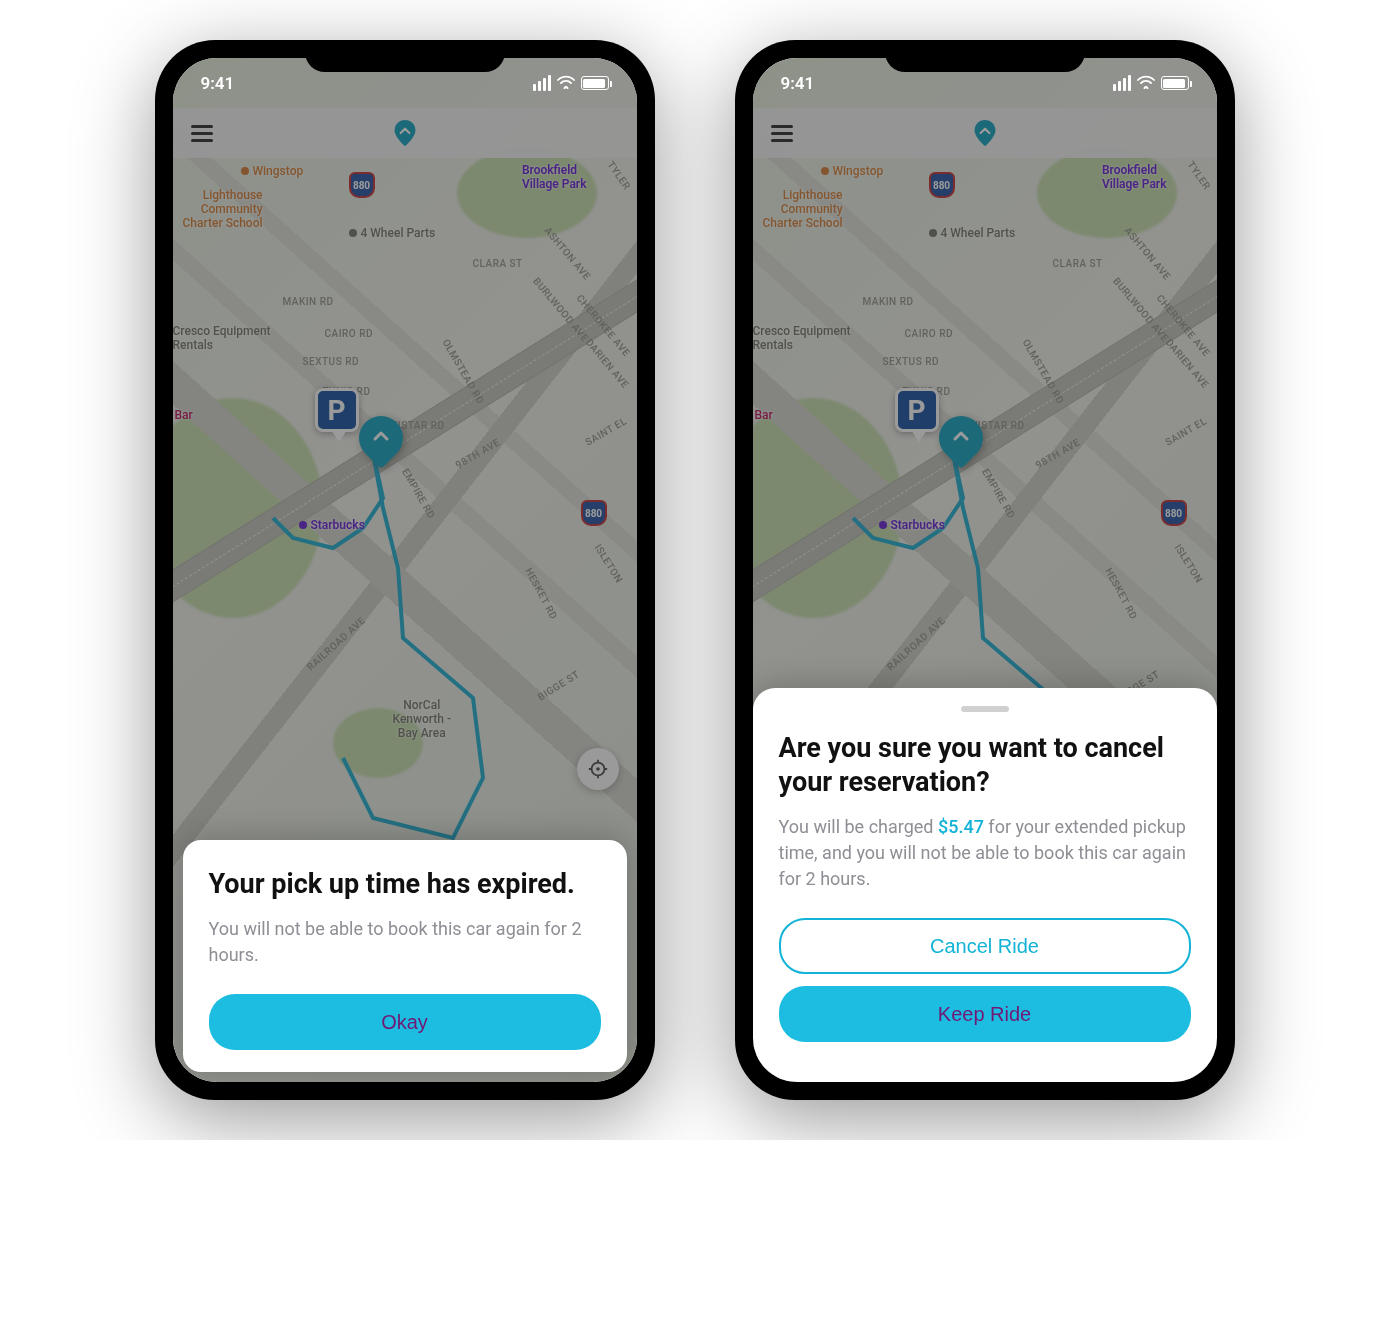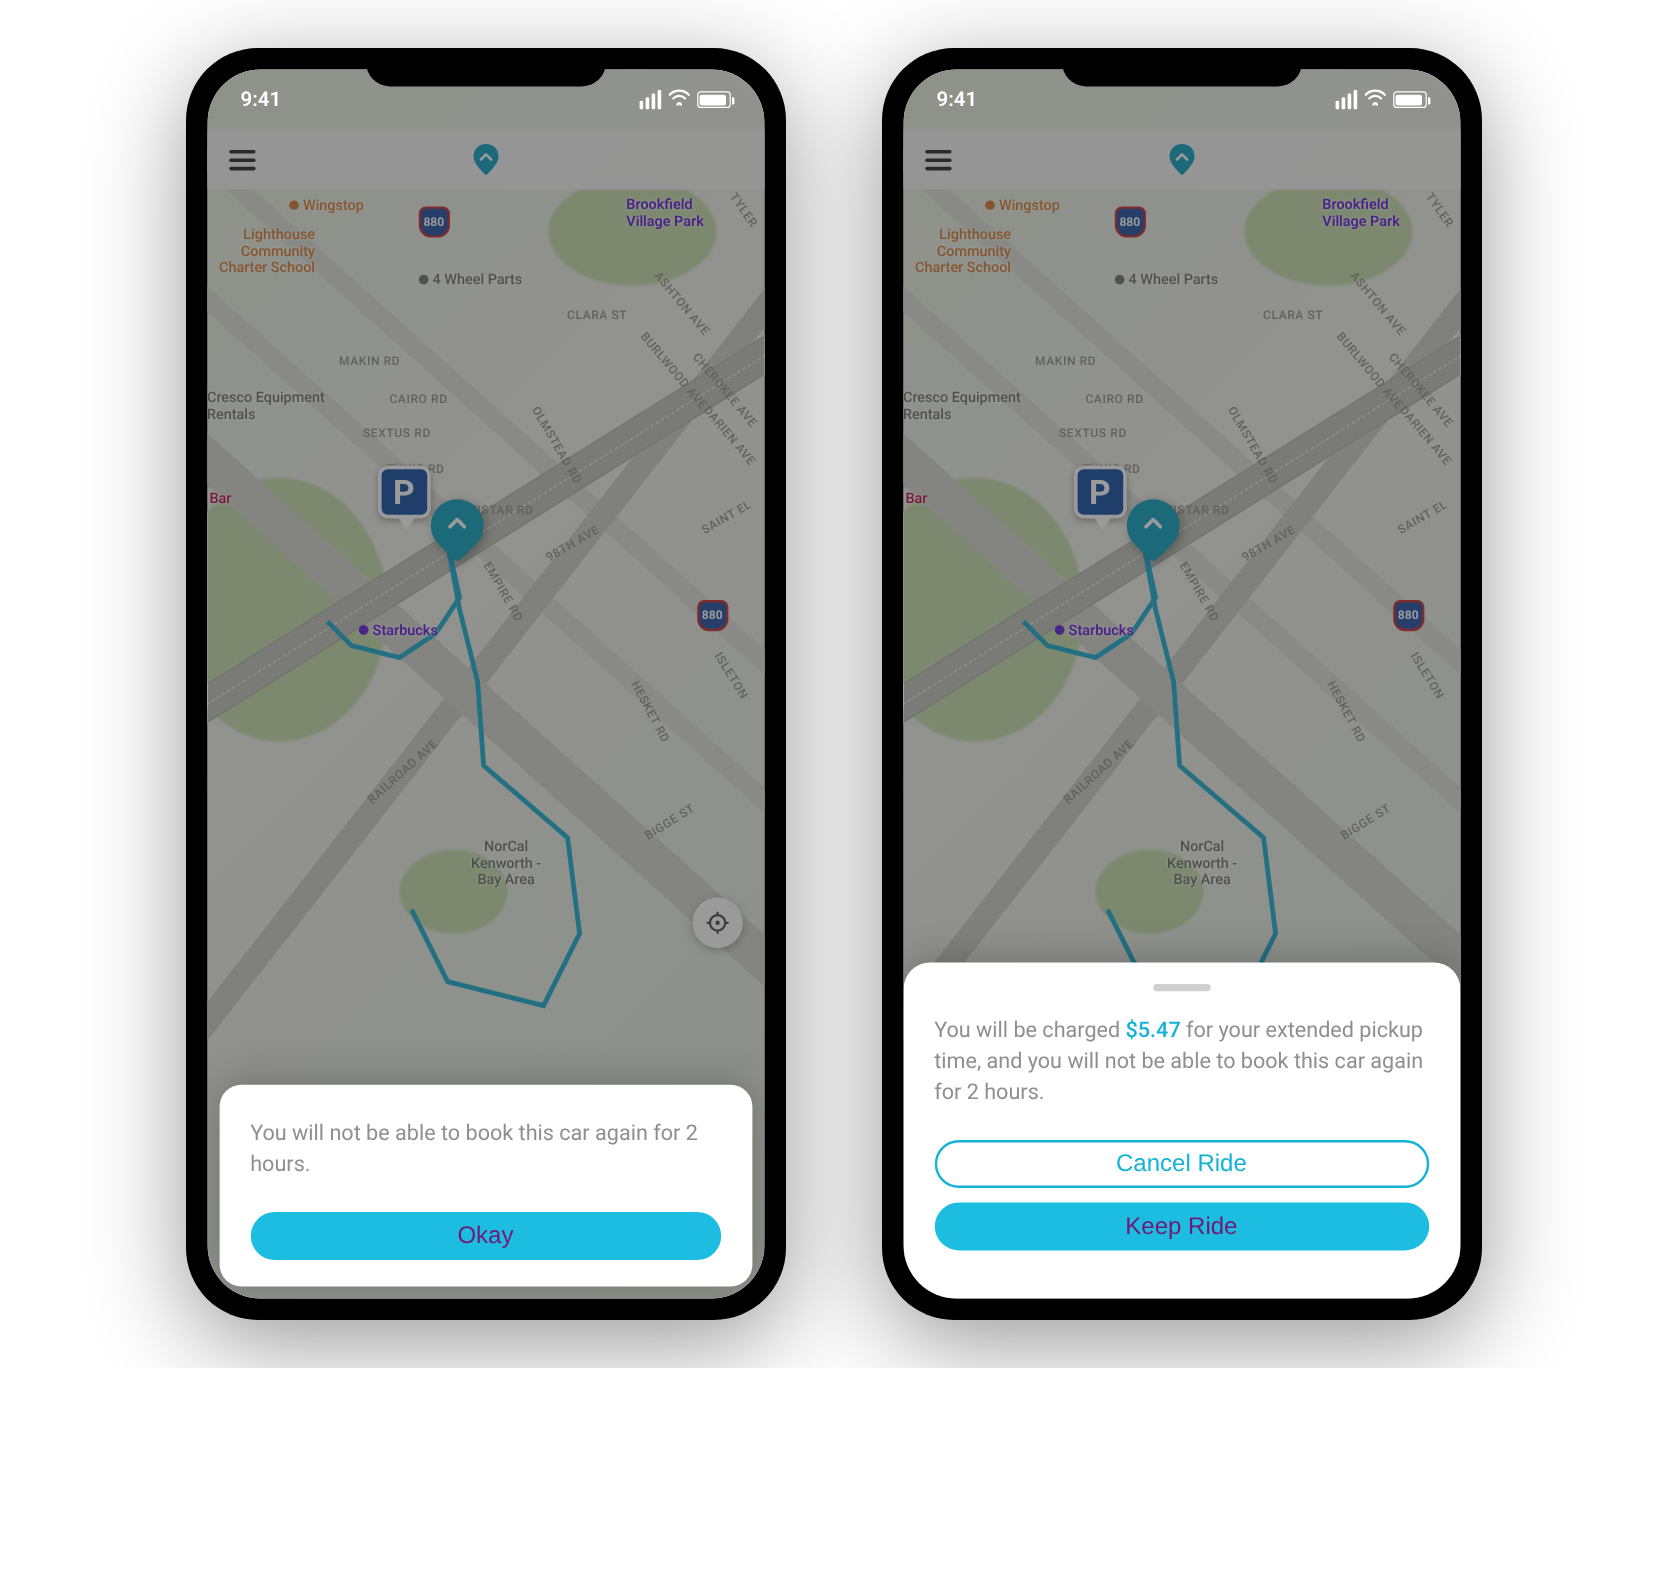--- a/index.html
+++ b/index.html
@@ -255,21 +255,21 @@
       line-height:1.45;
       margin-bottom:26px;
     }
     .sheet-body .price{
       color:#12b3d6;
       font-weight:500;
     }
     .btn{
       display:block;
       width:100%;
-      height:40px;
+      height:56px;
       border-radius:26px;
       font-size:20px;
       font-weight:500;
       border:none;
       cursor:pointer;
       margin-top:12px;
     }
     .btn-primary{
       background:#1cbde0;
       color:#701a75;
@@ -390,20 +390,21 @@
             </svg></div>
         <div class="battery-icon">
             <div class="battery-fill"></div>
           </div>
       </div>
     </div>
 
     <div class="dim-overlay"></div>
 
     <div class="sheet">
+      <div class="sheet-title">Your pick up time has expired.</div>
       <div class="sheet-body">You will not be able to book this car again for 2 hours.</div>
       <button class="btn btn-primary">Okay</button>
     </div>
   </div>
 </div>
 
 <div class="phone">
   <div class="notch"></div>
   <div class="screen">
     <div class="map-wrapper">
@@ -497,20 +498,21 @@
         <div class="battery-icon">
             <div class="battery-fill"></div>
           </div>
       </div>
     </div>
 
     <div class="dim-overlay"></div>
 
     <div class="sheet tall">
       <div class="drag-handle"></div>
+      <div class="sheet-title">Are you sure you want to cancel your reservation?</div>
       <div class="sheet-body">
         <span>You will be charged </span><span class="price">$5.47</span><span> for your extended pickup time, and you will not be able to book this car again for 2 hours.</span>
       </div>
       <button class="btn btn-outline">Cancel Ride</button>
       <button class="btn btn-primary">Keep Ride</button>
     </div>
   </div>
 </div>
 
 </body></html>

